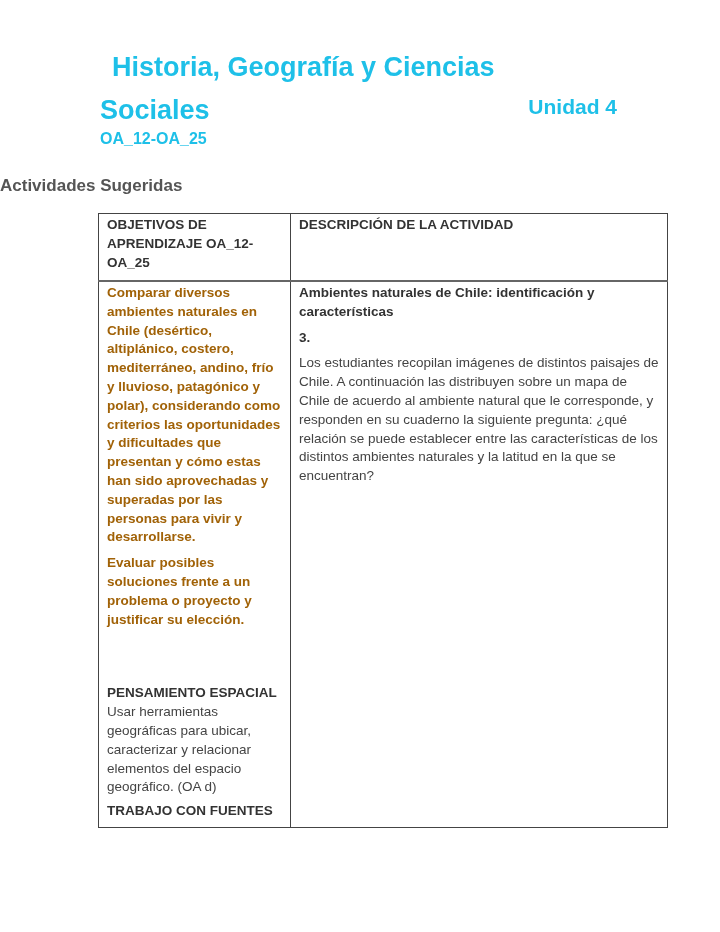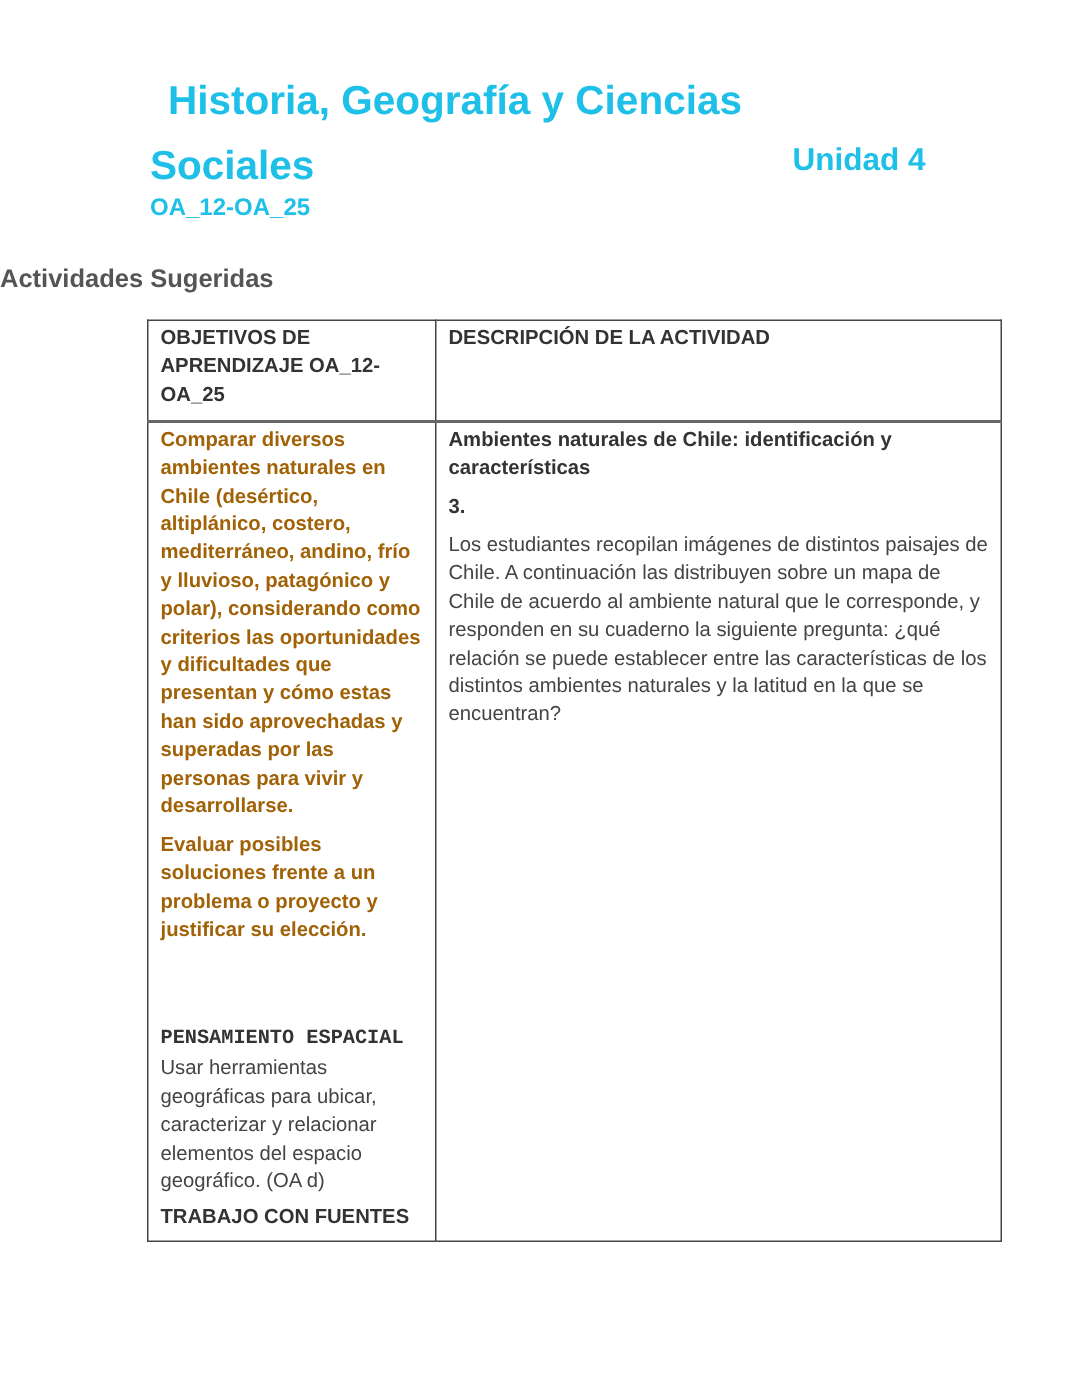--- a/index.html
+++ b/index.html
@@ -109,21 +109,20 @@
       margin: 0 0 7px 0;
     }
     .obj-gap {
       height: 48px;
     }
     .skill-title {
       font-weight: bold;
       color: #333333;
       margin: 0;
       font-size: 13.5px;
-      font-family: Liberation Mono, monospace;
     }
     .skill-text {
       color: #444444;
       margin: 0 0 5px 0;
     }
     .skill-title2 {
       font-weight: bold;
       color: #333333;
       margin: 0;
     }

